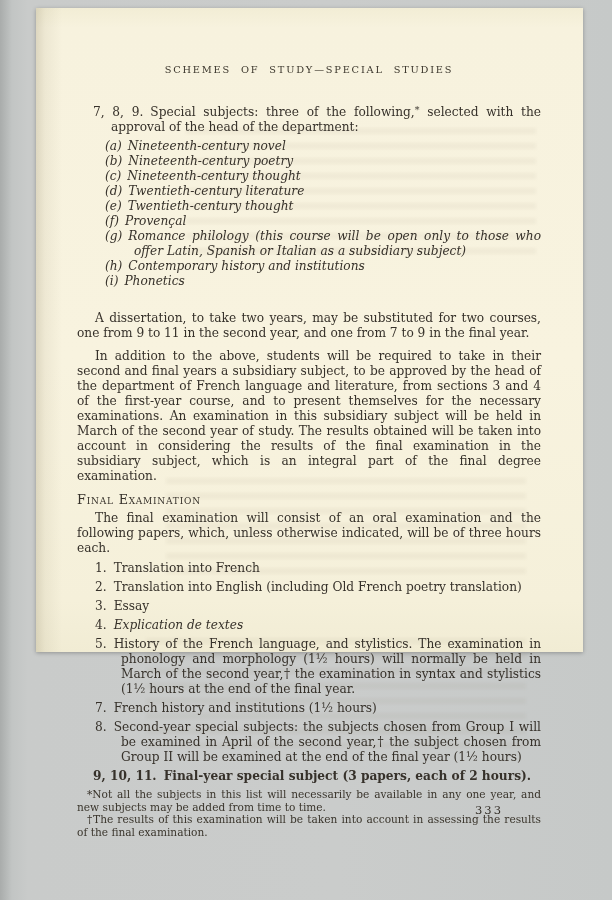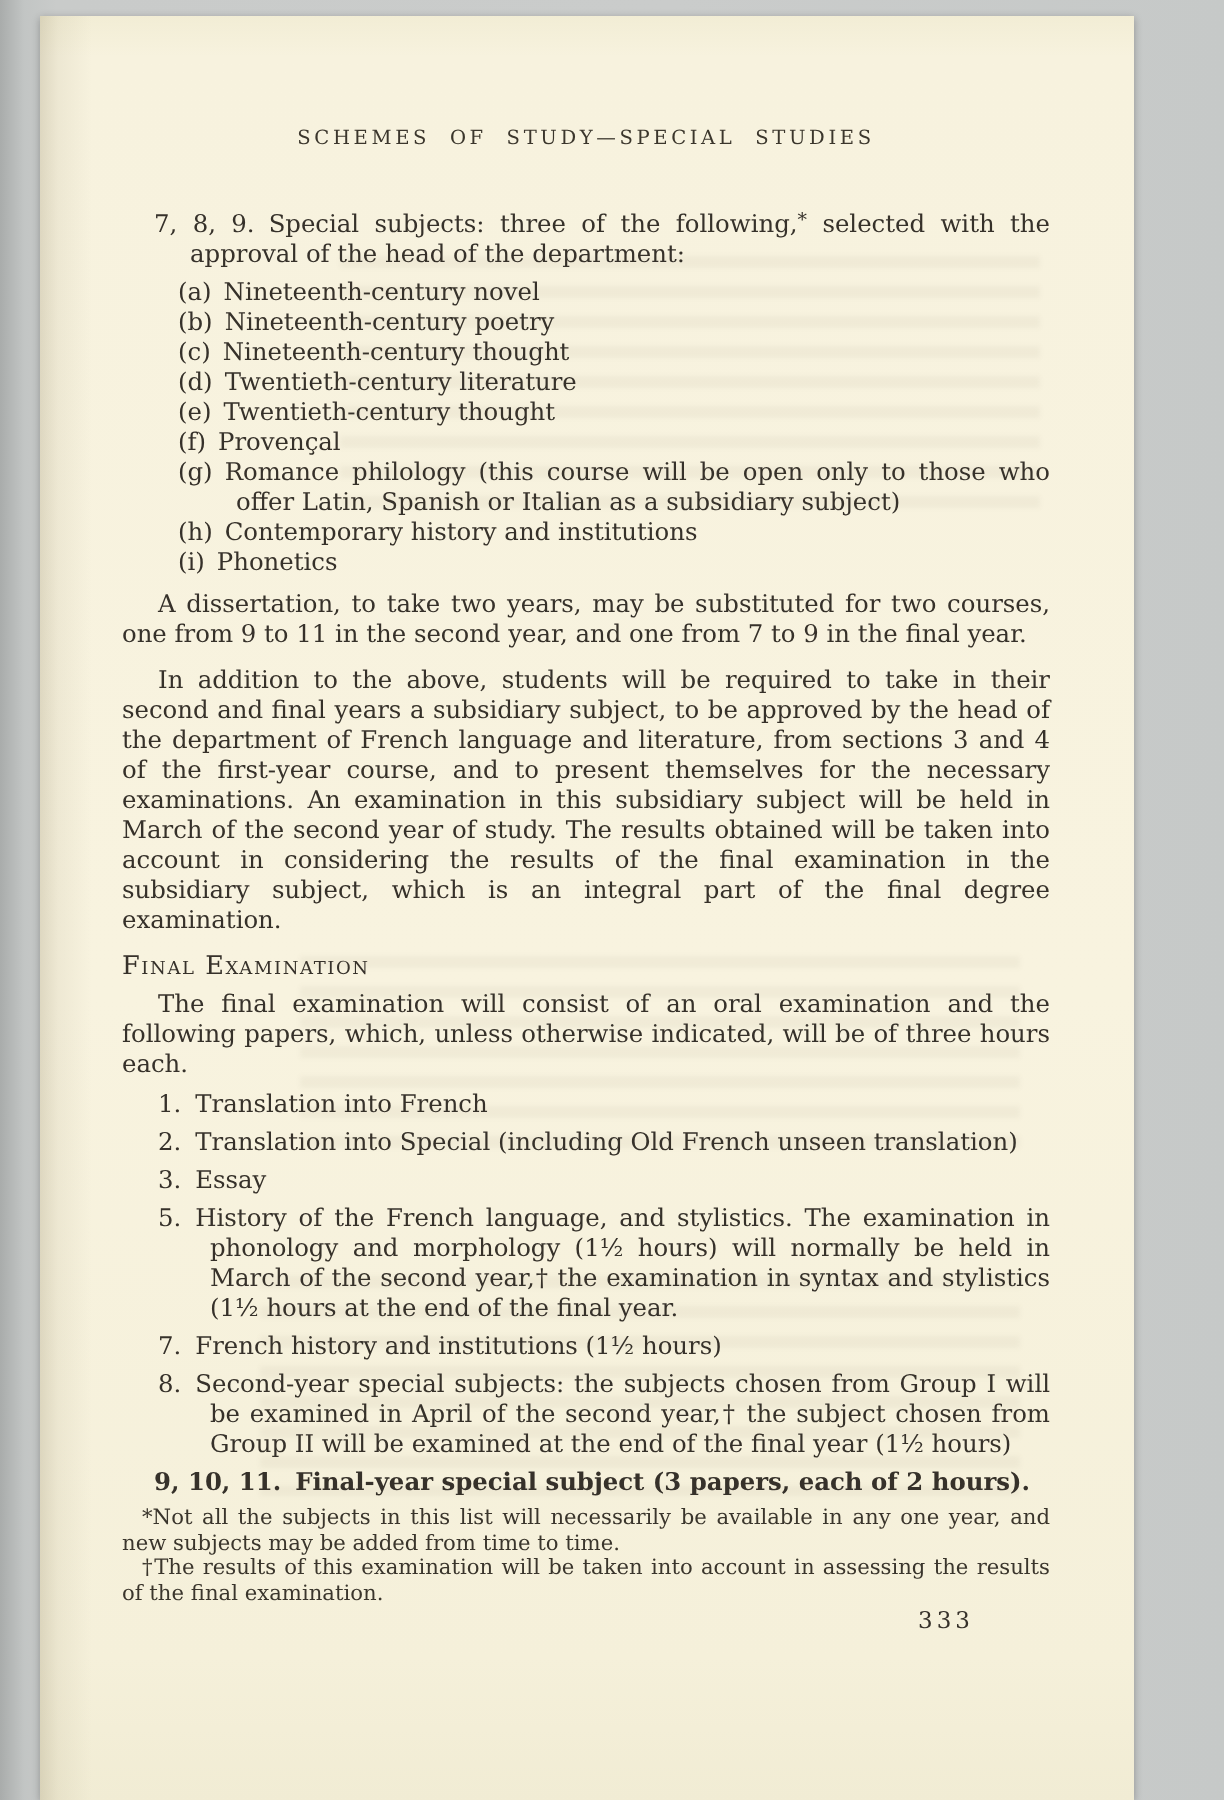--- a/index.html
+++ b/index.html
@@ -4,21 +4,21 @@
 <style>
   html, body { margin:0; padding:0; }
   body {
     width:612px; height:900px;
     position:relative; overflow:hidden;
     background:
       linear-gradient(90deg, #a9acab 0px, #c2c5c4 12px, #c9cbca 28px, #cacccb 55%, #c6c9c8 100%);
     font-family:"DejaVu Serif", serif;
   }
   .page {
-    position:absolute; left:20px; top:8px; width:547px; height:892px;
+    position:absolute; left:36px; top:8px; width:547px; height:644px;
     background:
       linear-gradient(90deg, rgba(118,106,72,0.20) 0px, rgba(118,106,72,0.08) 9px, rgba(118,106,72,0.0) 26px),
       linear-gradient(180deg, #f2edd5 0px, #f7f2de 20px, #f8f3df 55%, #f5f0da 92%, #f1ecd4 100%);
     box-shadow: 0 1px 4px rgba(0,0,0,0.28);
   }
   
   .bleed {
     position:absolute;
     background: repeating-linear-gradient(180deg,
       rgba(128,118,92,0.12) 0px, rgba(128,118,92,0.12) 6px,
@@ -38,21 +38,21 @@
     text-align:center;
     font-size:9.8px; line-height:12px;
     letter-spacing:1.8px; word-spacing:5px;
     color:#3b362c;
     text-align-last:center;
   }
   .hang-num { padding-left:34px; text-indent:-18px; }
   .num { margin-right:7px; white-space:nowrap; }
   sup.star { font-size:9.5px; vertical-align:3px; line-height:0; }
   .item-789 { margin-bottom:4px; }
-  .subjects { margin-bottom:6px; }
+  .subjects { margin-bottom:22px;font-style:italic; }
   .subject { padding-left:57px; text-indent:-29px; }
   .subject .label { margin-right:6px; }
   .para-indent { text-indent:18px; margin:0 0 8px 0; }
   .section-heading {
     font-variant:small-caps;
     font-size:12.8px; letter-spacing:0.8px;
     margin:6px 0 4px 0;
     text-align:left;
   }
   .exam-item { padding-left:44px; text-indent:-26px; margin-bottom:4px; }
@@ -118,24 +118,27 @@
 
     <div class="section-heading">Final Examination</div>
 
     <div class="para-indent" style="margin-bottom:5px;">The final examination will consist of an oral examination and the following papers, which, unless otherwise indicated, will be of three hours each.</div>
 
     <div>
       <div class="exam-item">
         <span class="num">1.</span><span class="text">Translation into French</span>
       </div>
       <div class="exam-item">
-        <span class="num">2.</span><span class="text">Translation into Special (including Old French unseen translation)</span>
+        <span class="num">2.</span><span class="text">Translation into English (including Old French poetry translation)</span>
       </div>
       <div class="exam-item">
         <span class="num">3.</span><span class="text">Essay</span>
+      </div>
+      <div class="exam-item italic">
+        <span class="num">4.</span><span class="text">Explication de textes</span>
       </div>
       <div class="exam-item">
         <span class="num">5.</span><span class="text">History of the French language, and stylistics. The examination in phonology and morphology (1½ hours) will normally be held in March of the second year,† the examination in syntax and stylistics (1½ hours at the end of the final year.</span>
       </div>
       <div class="exam-item">
         <span class="num">7.</span><span class="text">French history and institutions (1½ hours)</span>
       </div>
       <div class="exam-item">
         <span class="num">8.</span><span class="text">Second-year special subjects: the subjects chosen from Group I will be examined in April of the second year,† the subject chosen from Group II will be examined at the end of the final year (1½ hours)</span>
       </div>

